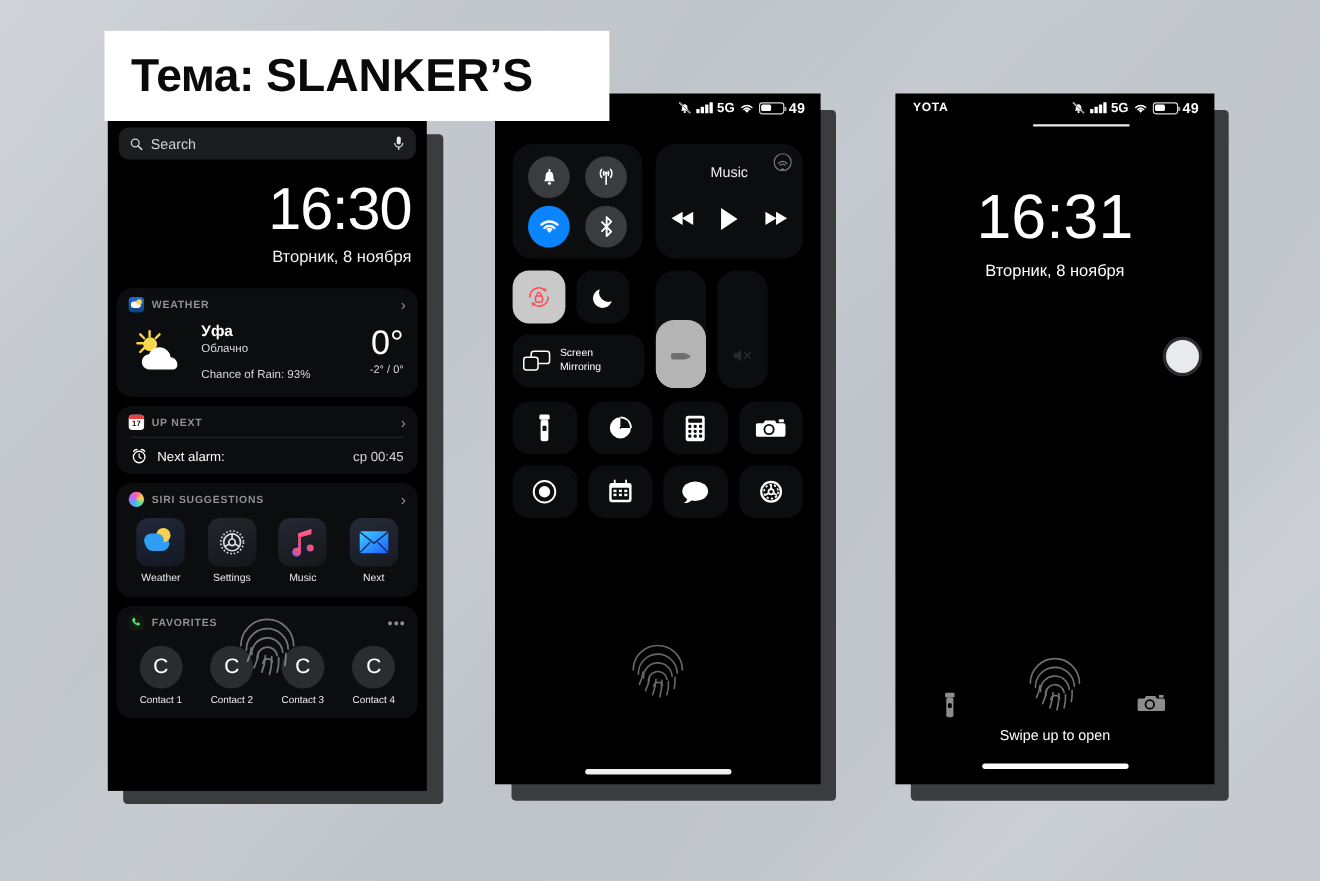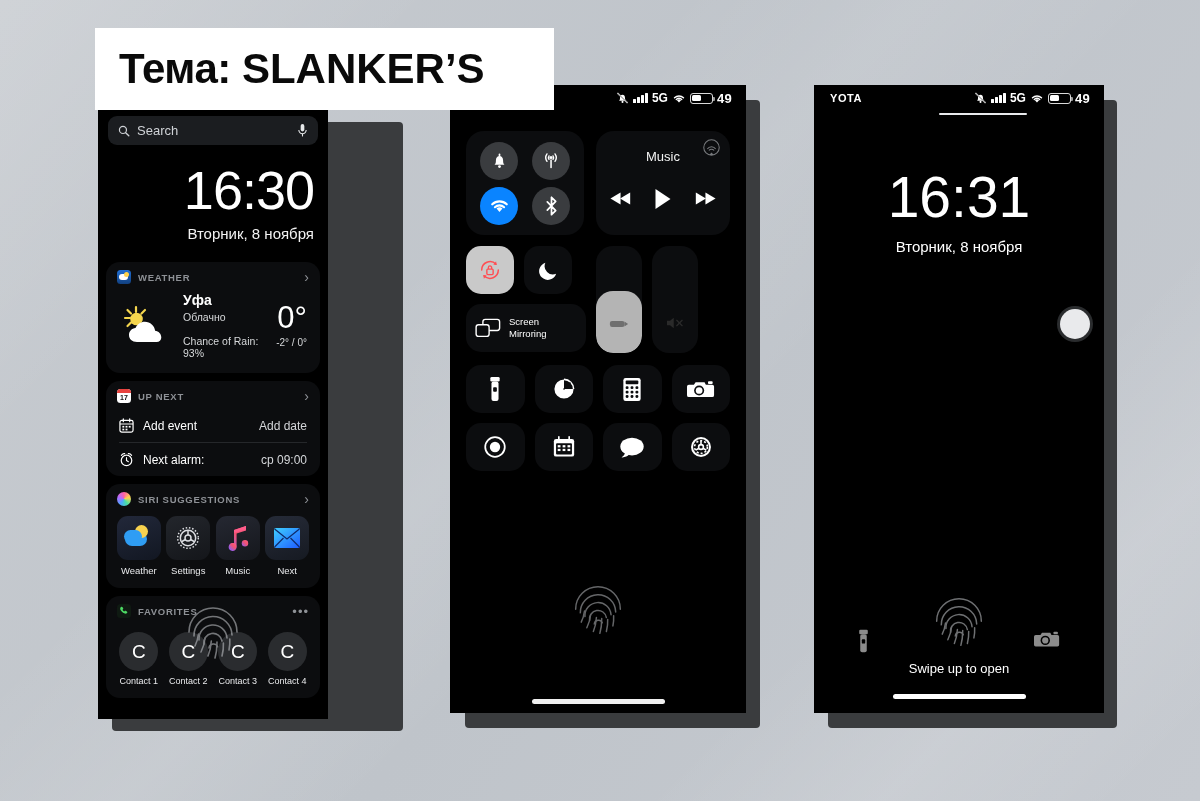--- a/index.html
+++ b/index.html
@@ -32,21 +32,21 @@
   .frame-shadow {
     position: absolute; background: #3a3c3e; border-radius: 4px;
   }
   .screen {
     position: absolute; background: #000; overflow: hidden;
     color: #fff;
   }
 
   
   #phone1-shadow { left: 112px; top: 122px; width: 291px; height: 609px; }
-  #phone1-screen { left: 98px; top: 110px; width: 230px; height: 609px; }
+  #phone1-screen { left: 98px; top: 110px; width: 290px; height: 609px; }
   
   #phone2-shadow { left: 465px; top: 100px; width: 295px; height: 628px; }
   #phone2-screen { left: 450px; top: 85px; width: 296px; height: 628px; }
   
   #phone3-shadow { left: 828px; top: 100px; width: 289px; height: 628px; }
   #phone3-screen { left: 814px; top: 85px; width: 290px; height: 628px; }
 
   
   .statusbar {
     height: 26px; display: flex; align-items: center;
@@ -285,47 +285,30 @@
 
     <div class="card">
       <div class="card-head">
         <span class="appglyph" style="background:#fff;position:relative;display:inline-block;">
           <span style="position:absolute;left:0;top:0;right:0;height:3.5px;background:#e8433f;border-radius:3.5px 3.5px 0 0;"></span>
           <span style="position:absolute;left:0;right:0;top:4px;font-size:7px;line-height:9px;text-align:center;color:#111;font-weight:700;">17</span>
         </span>
         <span class="lbl">UP NEXT</span>
         <span class="chev">›</span>
       </div>
-      <div class="row-item">
-        <svg width="15" height="15" viewBox="0 0 16 16">
-          <rect x="1" y="2.6" width="14" height="12.4" rx="2" fill="none" stroke="#fff" stroke-width="1.3"></rect>
-          <line x1="1" y1="6.4" x2="15" y2="6.4" stroke="#fff" stroke-width="1.2"></line>
-          <line x1="4.6" y1="1" x2="4.6" y2="4" stroke="#fff" stroke-width="1.3" stroke-linecap="round"></line>
-          <line x1="11.4" y1="1" x2="11.4" y2="4" stroke="#fff" stroke-width="1.3" stroke-linecap="round"></line>
-          <g fill="#fff">
-              <rect x="3.6" y="8.4" width="2" height="1.8"></rect>
-              <rect x="7" y="8.4" width="2" height="1.8"></rect>
-              <rect x="10.4" y="8.4" width="2" height="1.8"></rect>
-              <rect x="3.6" y="11.4" width="2" height="1.8"></rect>
-              <rect x="7" y="11.4" width="2" height="1.8"></rect>
-            </g>
-        </svg>
-        <span>Add event</span>
-        <span class="r">Add date</span>
-      </div>
       <div class="divider"></div>
       <div class="row-item">
         <svg width="15" height="15" viewBox="0 0 16 16">
           <circle cx="8" cy="9" r="5.6" fill="none" stroke="#fff" stroke-width="1.3"></circle>
           <path d="M8 6v3l2 1.4" fill="none" stroke="#fff" stroke-width="1.2" stroke-linecap="round"></path>
           <path d="M2.6 3.6 C3.6 2.2 5 1.6 6 1.8" fill="none" stroke="#fff" stroke-width="1.3" stroke-linecap="round"></path>
           <path d="M13.4 3.6 C12.4 2.2 11 1.6 10 1.8" fill="none" stroke="#fff" stroke-width="1.3" stroke-linecap="round"></path>
         </svg>
         <span>Next alarm:</span>
-        <span class="r">ср 09:00</span>
+        <span class="r">ср 00:45</span>
       </div>
     </div>
 
     <div class="card">
       <div class="card-head">
         <span class="appglyph" style="border-radius:50%;background:conic-gradient(#ff5fa2,#ffd24d,#49e0a0,#4da6ff,#b46bff,#ff5fa2);"></span>
         <span class="lbl">SIRI SUGGESTIONS</span>
         <span class="chev">›</span>
       </div>
       <div class="siri-apps">

